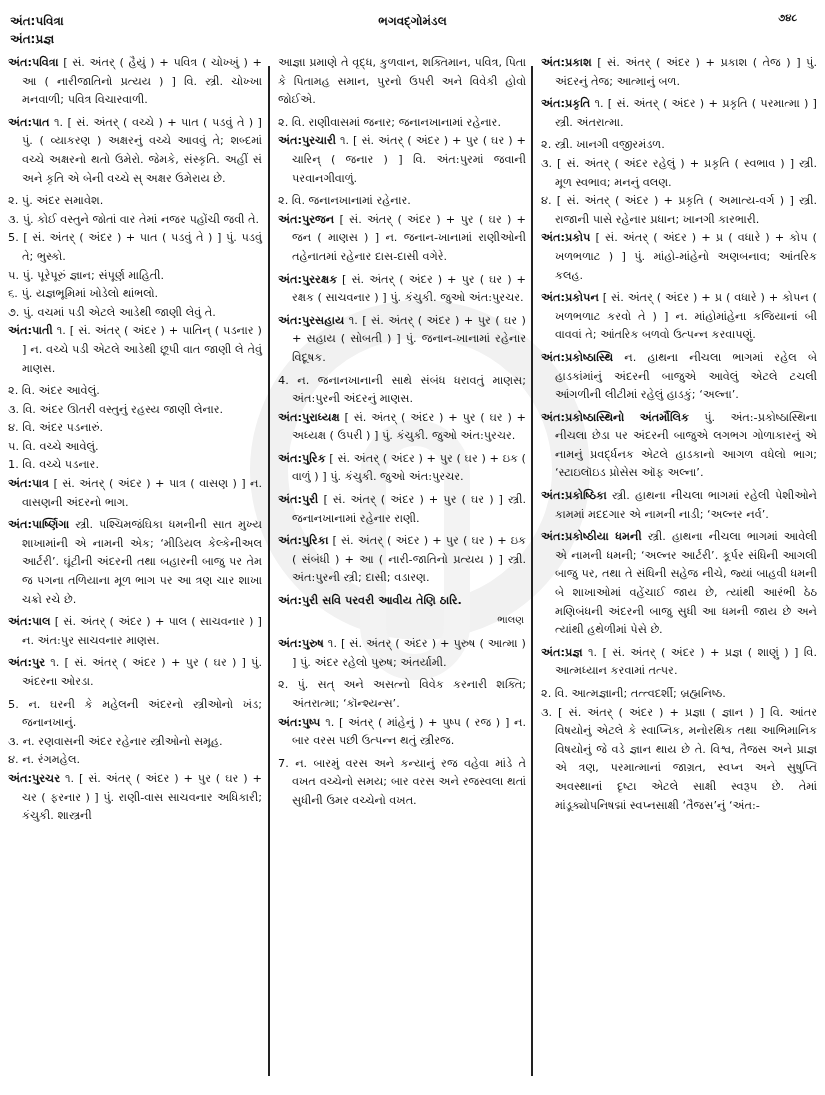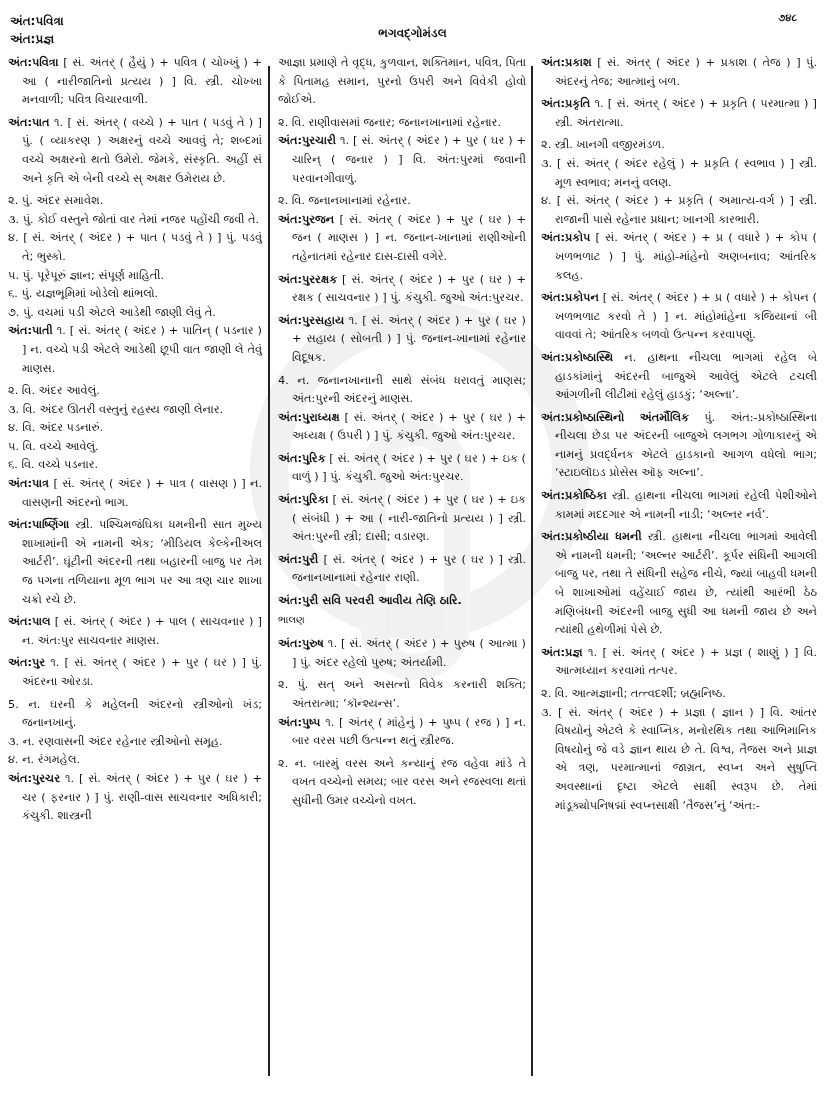--- a/index.html
+++ b/index.html
@@ -14,65 +14,65 @@
     border-radius: 50%; border: 38px solid #f1f1f1; box-sizing: border-box;
     z-index: 0;
   }
   .watermark2 {
     position: absolute; left: 360px; top: 420px; width: 110px; height: 260px;
     border-radius: 55px; border: 26px solid #f3f3f3; box-sizing: border-box; z-index: 0;
   }
   .header { position: absolute; top: 0; left: 0; width: 825px; height: 50px; z-index: 1; }
   .guide-top { position: absolute; left: 10px; top: 14px; font-size: 12px; font-weight: bold; }
   .guide-bottom { position: absolute; left: 10px; top: 32px; font-size: 12px; font-weight: bold; }
-  .running-title { position: absolute; left: 0; width: 825px; top: 26px; text-align: center; font-size: 12px; font-weight: bold; }
+  .running-title { position: absolute; left: 0; width: 825px; top: 14px; text-align: center; font-size: 12px; font-weight: bold; }
   .page-num { position: absolute; right: 28px; top: 12px; font-size: 10px; font-weight: bold; }
   .columns { position: absolute; top: 54px; left: 0; width: 786px; height: 1040px; z-index: 1; }
   .col { position: absolute; top: 0; font-size: 11.3px; line-height: 18.6px; text-align: justify; }
   .col1 { left: 8px; width: 254px; }
   .col2 { left: 278px; width: 248px; }
   .col3 { left: 541px; width: 276px; }
   .divider { position: absolute; top: 12px; width: 1.5px; background: #222; }
   .div1 { left: 268px; height: 1010px; }
   .div2 { left: 531px; height: 1010px; }
   .entry { margin: 0 0 4px 0; padding-left: 14px; text-indent: -14px; }
   .hw { font-weight: bold; }
   .sense { padding-left: 14px; margin: 0; }
   .quote { text-align: left; font-weight: bold; padding-right: 4px; margin: 2px 0 0 0; }
-  .quote-src { text-align: left; font-size: 10px; margin: 0 0 6px 0; padding-right: 2px; }
+  .quote-src { text-align: right; font-size: 10px; margin: 0 0 6px 0; padding-right: 2px; }
 </style>
 </head>
 <body>
 
 <div class="watermark"></div>
 <div class="watermark2"></div>
 
 <div class="header">
   <div class="guide-top">અંત:પવિત્રા</div>
   <div class="guide-bottom">અંત:પ્રજ્ઞ</div>
   <div class="running-title">ભગવદ્ગોમંડલ</div>
   <div class="page-num">૭૪૮</div>
 </div>
 
 <div class="columns">
   <div class="col col1">
       <p class="entry"><span class="hw">અંત:પવિત્રા</span> <span>[ સં. અંતર્ ( હૈયું ) + પવિત્ર ( ચોખ્ખું ) + આ ( નારીજાતિનો પ્રત્યય ) ] વિ. સ્ત્રી. ચોખ્ખા મનવાળી; પવિત્ર વિચારવાળી.</span></p>
       <p class="entry"><span class="hw">અંત:પાત</span> <span>૧. [ સં. અંતર્ ( વચ્ચે ) + પાત ( પડવું તે ) ] પું. ( વ્યાકરણ ) અક્ષરનું વચ્ચે આવવું તે; શબ્દમાં વચ્ચે અક્ષરનો થતો ઉમેરો. જેમકે, સંસ્કૃતિ. અહીં સં અને કૃતિ એ બેની વચ્ચે સ્ અક્ષર ઉમેરાય છે.</span></p>
       <p class="sense entry">૨. પું. અંદર સમાવેશ.</p>
       <p class="sense entry">૩. પું. કોઈ વસ્તુને જોતાં વાર તેમાં નજર પહોંચી જવી તે.</p>
-      <p class="sense entry">૪. [ સં. અંતર્ ( અંદર ) + પાત ( પડવું તે ) ] પું. પડવું તે; ભુસ્કો.</p>
+      <p class="sense entry">5. [ સં. અંતર્ ( અંદર ) + પાત ( પડવું તે ) ] પું. પડવું તે; ભુસ્કો.</p>
       <p class="sense entry">૫. પું. પૂરેપૂરું જ્ઞાન; સંપૂર્ણ માહિતી.</p>
       <p class="sense entry">૬. પું. યજ્ઞભૂમિમાં ખોડેલો થાંભલો.</p>
       <p class="sense entry">૭. પું. વચમાં પડી એટલે આડેથી જાણી લેવું તે.</p>
       <p class="entry"><span class="hw">અંત:પાતી</span> <span>૧. [ સં. અંતર્ ( અંદર ) + પાતિન્ ( પડનાર ) ] ન. વચ્ચે પડી એટલે આડેથી છૂપી વાત જાણી લે તેવું માણસ.</span></p>
       <p class="sense entry">૨. વિ. અંદર આવેલું.</p>
       <p class="sense entry">૩. વિ. અંદર ઊતરી વસ્તુનું રહસ્ય જાણી લેનાર.</p>
       <p class="sense entry">૪. વિ. અંદર પડનારું.</p>
       <p class="sense entry">૫. વિ. વચ્ચે આવેલું.</p>
-      <p class="sense entry">૬. વિ. વચ્ચે પડનાર.</p>
+      <p class="sense entry">1. વિ. વચ્ચે પડનાર.</p>
       <p class="entry"><span class="hw">અંત:પાત્ર</span> <span>[ સં. અંતર્ ( અંદર ) + પાત્ર ( વાસણ ) ] ન. વાસણની અંદરનો ભાગ.</span></p>
       <p class="entry"><span class="hw">અંત:પાર્ષ્ણિગા</span> <span>સ્ત્રી. પશ્ચિમજંઘિકા ધમનીની સાત મુખ્ય શાખામાંની એ નામની એક; ‘મીડિયલ કેલ્કેનીઅલ આર્ટરી’. ઘૂંટીની અંદરની તથા બહારની બાજુ પર તેમ જ પગના તળિયાના મૂળ ભાગ પર આ ત્રણ ચાર શાખા ચક્રો રચે છે.</span></p>
       <p class="entry"><span class="hw">અંત:પાલ</span> <span>[ સં. અંતર્ ( અંદર ) + પાલ ( સાચવનાર ) ] ન. અંત:પુર સાચવનાર માણસ.</span></p>
       <p class="entry"><span class="hw">અંત:પુર</span> <span>૧. [ સં. અંતર્ ( અંદર ) + પુર ( ઘર ) ] પું. અંદરના ઓરડા.</span></p>
       <p class="sense entry">5. ન. ઘરની કે મહેલની અંદરનો સ્ત્રીઓનો ખંડ; જનાનખાનું.</p>
       <p class="sense entry">૩. ન. રણવાસની અંદર રહેનાર સ્ત્રીઓનો સમૂહ.</p>
       <p class="sense entry">૪. ન. રંગમહેલ.</p>
       <p class="entry"><span class="hw">અંત:પુરચર</span> <span>૧. [ સં. અંતર્ ( અંદર ) + પુર ( ઘર ) + ચર ( ફરનાર ) ] પું. રાણી-વાસ સાચવનાર અધિકારી; કંચુકી. શાસ્ત્રની</span></p>
     </div>
   <div class="divider div1"></div>
@@ -80,28 +80,28 @@
       <p class="entry" style="text-indent: 0px; padding-left: 0px;"><span>આજ્ઞા પ્રમાણે તે વૃદ્ધ, કુળવાન, શક્તિમાન, પવિત્ર, પિતા કે પિતામહ સમાન, પુરનો ઉપરી અને વિવેકી હોવો જોઈએ.</span></p>
       <p class="sense entry">૨. વિ. રાણીવાસમાં જનાર; જનાનખાનામાં રહેનાર.</p>
       <p class="entry"><span class="hw">અંત:પુરચારી</span> <span>૧. [ સં. અંતર્ ( અંદર ) + પુર ( ઘર ) + ચારિન્ ( જનાર ) ] વિ. અંત:પુરમાં જવાની પરવાનગીવાળું.</span></p>
       <p class="sense entry">૨. વિ. જનાનખાનામાં રહેનાર.</p>
       <p class="entry"><span class="hw">અંત:પુરજન</span> <span>[ સં. અંતર્ ( અંદર ) + પુર ( ઘર ) + જન ( માણસ ) ] ન. જનાન-ખાનામાં રાણીઓની તહેનાતમાં રહેનાર દાસ-દાસી વગેરે.</span></p>
       <p class="entry"><span class="hw">અંત:પુરરક્ષક</span> <span>[ સં. અંતર્ ( અંદર ) + પુર ( ઘર ) + રક્ષક ( સાચવનાર ) ] પું. કંચુકી. જુઓ અંત:પુરચર.</span></p>
       <p class="entry"><span class="hw">અંત:પુરસહાય</span> <span>૧. [ સં. અંતર્ ( અંદર ) + પુર ( ઘર ) + સહાય ( સોબતી ) ] પું. જનાન-ખાનામાં રહેનાર વિદૂષક.</span></p>
       <p class="sense entry">4. ન. જનાનખાનાની સાથે સંબંધ ધરાવતું માણસ; અંત:પુરની અંદરનું માણસ.</p>
       <p class="entry"><span class="hw">અંત:પુરાધ્યક્ષ</span> <span>[ સં. અંતર્ ( અંદર ) + પુર ( ઘર ) + અધ્યક્ષ ( ઉપરી ) ] પું. કંચુકી. જુઓ અંત:પુરચર.</span></p>
       <p class="entry"><span class="hw">અંત:પુરિક</span> <span>[ સં. અંતર્ ( અંદર ) + પુર ( ઘર ) + ઇક ( વાળું ) ] પું. કંચુકી. જુઓ અંત:પુરચર.</span></p>
+      <p class="entry"><span class="hw">અંત:પુરી</span> <span>[ સં. અંતર્ ( અંદર ) + પુર ( ઘર ) ] સ્ત્રી. જનાનખાનામાં રહેનાર રાણી.</span></p>
       <p class="entry"><span class="hw">અંત:પુરિકા</span> <span>[ સં. અંતર્ ( અંદર ) + પુર ( ઘર ) + ઇક ( સંબંધી ) + આ ( નારી-જાતિનો પ્રત્યય ) ] સ્ત્રી. અંત:પુરની સ્ત્રી; દાસી; વડારણ.</span></p>
-      <p class="entry"><span class="hw">અંત:પુરી</span> <span>[ સં. અંતર્ ( અંદર ) + પુર ( ઘર ) ] સ્ત્રી. જનાનખાનામાં રહેનાર રાણી.</span></p>
       <p class="quote">અંત:પુરી સવિ પરવરી આવીય તેણિ ઠારિ.</p>
       <p class="quote-src">ભાલણ</p>
       <p class="entry"><span class="hw">અંત:પુરુષ</span> <span>૧. [ સં. અંતર્ ( અંદર ) + પુરુષ ( આત્મા ) ] પું. અંદર રહેલો પુરુષ; અંતર્યામી.</span></p>
       <p class="sense entry">૨. પું. સત્ અને અસત્નો વિવેક કરનારી શક્તિ; અંતરાત્મા; ‘કૉન્શ્યન્સ’.</p>
       <p class="entry"><span class="hw">અંત:પુષ્પ</span> <span>૧. [ અંતર્ ( માંહેનું ) + પુષ્પ ( રજ ) ] ન. બાર વરસ પછી ઉત્પન્ન થતું સ્ત્રીરજ.</span></p>
-      <p class="sense entry">૨. ન. બારમું વરસ અને કન્યાનું રજ વહેવા માંડે તે વખત વચ્ચેનો સમય; બાર વરસ અને રજસ્વલા થતાં સુધીની ઉમર વચ્ચેનો વખત.</p>
+      <p class="sense entry">7. ન. બારમું વરસ અને કન્યાનું રજ વહેવા માંડે તે વખત વચ્ચેનો સમય; બાર વરસ અને રજસ્વલા થતાં સુધીની ઉમર વચ્ચેનો વખત.</p>
     </div>
   <div class="divider div2"></div>
   <div class="col col3">
       <p class="entry"><span class="hw">અંત:પ્રકાશ</span> <span>[ સં. અંતર્ ( અંદર ) + પ્રકાશ ( તેજ ) ] પું. અંદરનું તેજ; આત્માનું બળ.</span></p>
       <p class="entry"><span class="hw">અંત:પ્રકૃતિ</span> <span>૧. [ સં. અંતર્ ( અંદર ) + પ્રકૃતિ ( પરમાત્મા ) ] સ્ત્રી. અંતરાત્મા.</span></p>
       <p class="sense entry">૨. સ્ત્રી. ખાનગી વજીરમંડળ.</p>
       <p class="sense entry">૩. [ સં. અંતર્ ( અંદર રહેલું ) + પ્રકૃતિ ( સ્વભાવ ) ] સ્ત્રી. મૂળ સ્વભાવ; મનનું વલણ.</p>
       <p class="sense entry">૪. [ સં. અંતર્ ( અંદર ) + પ્રકૃતિ ( અમાત્ય-વર્ગ ) ] સ્ત્રી. રાજાની પાસે રહેનાર પ્રધાન; ખાનગી કારભારી.</p>
       <p class="entry"><span class="hw">અંત:પ્રકોપ</span> <span>[ સં. અંતર્ ( અંદર ) + પ્ર ( વધારે ) + કોપ ( ખળભળાટ ) ] પું. માંહો-માંહેનો અણબનાવ; આંતરિક કલહ.</span></p>
       <p class="entry"><span class="hw">અંત:પ્રકોપન</span> <span>[ સં. અંતર્ ( અંદર ) + પ્ર ( વધારે ) + કોપન ( ખળભળાટ કરવો તે ) ] ન. માંહોમાંહેના કજિયાનાં બી વાવવાં તે; આંતરિક બળવો ઉત્પન્ન કરવાપણું.</span></p>

